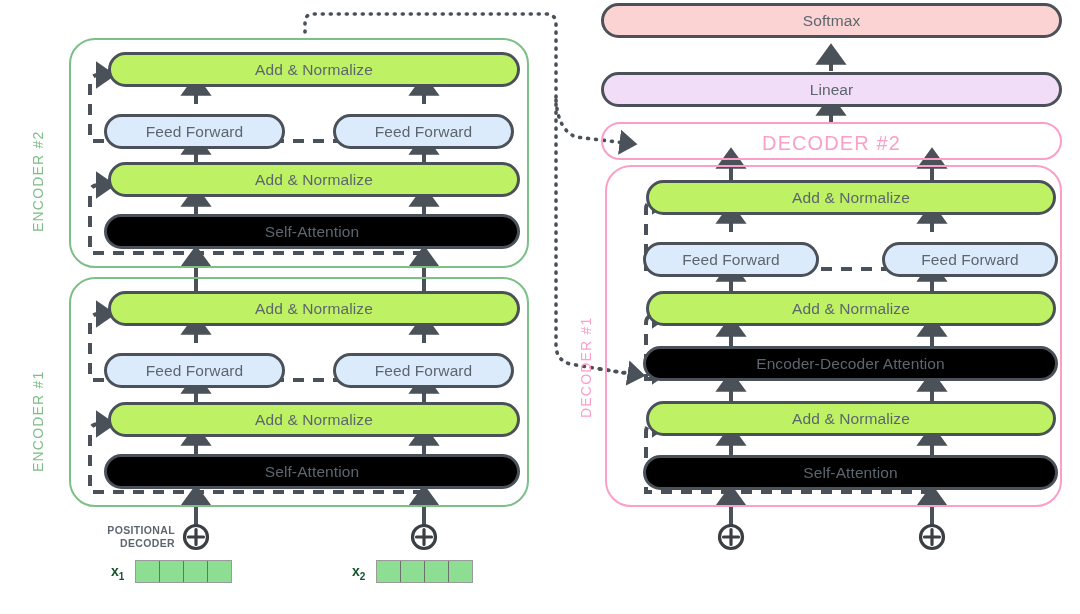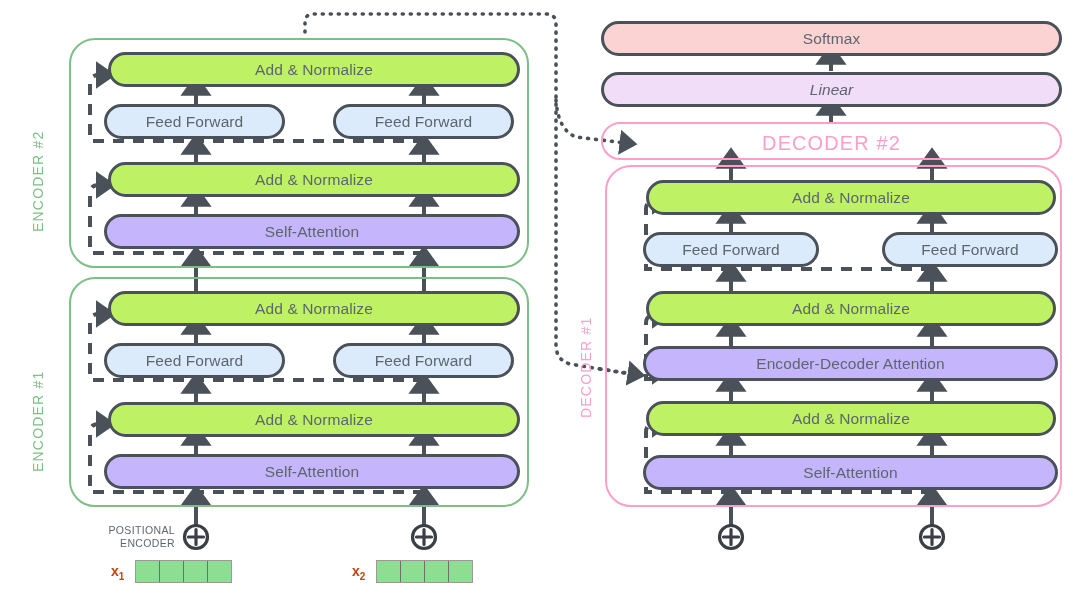--- a/index.html
+++ b/index.html
@@ -29,22 +29,22 @@
     display:flex;
     align-items:center;
     justify-content:center;
     font-size:15.5px;
     color:#5d666f;
     letter-spacing:.1px;
     white-space:nowrap;
     z-index:4;
   }
   .blk.green{background:#bef264;}
-  .blk.blue {background:#dcebfb;}
-  .blk.orange{background:#c4b5fd;}
+  .blk.blue {background:#dcebfb;margin-top:10px;}
+  .blk.orange{background:#000000;}
   .blk.pinkfill{background:#fbd3d3;}
   .blk.purple{background:#f2ddf8;}
 
   
   .frame{
     position:absolute;
     box-sizing:border-box;
     border-radius:26px;
     background:transparent;
     z-index:2;
@@ -81,21 +81,21 @@
     letter-spacing:.35px;
     color:#5d666f;
     text-align:right;
     white-space:nowrap;
     z-index:5;
   }
   .xlabel{
     position:absolute;
     font-size:14px;
     font-weight:bold;
-    color:#c2410c;
+    color:#14532d;
     z-index:5;
     white-space:nowrap;
   }
   .xlabel sub{font-size:10px;font-weight:bold;}
   .word{
     position:absolute;
     font-size:19px;
     font-weight:bold;
     color:#3fd14f;
     text-align:center;
@@ -241,23 +241,23 @@
 
   <div class="blk green" style="left:108px; top:291px; width:412px; height:35px;">Add &amp; Normalize</div>
 
   <div class="blk blue" style="left:104px; top:343px; width:181px; height:35px;">Feed Forward</div>
   <div class="blk blue" style="left:333px; top:343px; width:181px; height:35px;">Feed Forward</div>
 
   <div class="blk green" style="left:108px; top:402px; width:412px; height:35px;">Add &amp; Normalize</div>
 
   <div class="blk orange" style="left:104px; top:454px; width:416px; height:35px;">Self-Attention</div>
 
-  <div class="posenc-label" style="left:105px; top:524px; width:70px;">
+  <div class="posenc-label" style="left:105px; top:524px; width:70px;font-weight:bold;">
     <div>POSITIONAL</div>
-    <div>ENCODER</div>
+    <div>DECODER</div>
   </div>
 
   <div class="xlabel" style="left:111px; top:563px;">
     <span>x</span><sub>1</sub>
   </div>
   <div class="embed" style="left:135px; top:560px; width:97px; height:23px;">
     <div class="cell"></div>
     <div class="cell"></div>
     <div class="cell"></div>
     <div class="cell"></div>
@@ -266,22 +266,22 @@
   <div class="xlabel" style="left:352px; top:563px;">
     <span>x</span><sub>2</sub>
   </div>
   <div class="embed" style="left:376px; top:560px; width:97px; height:23px;">
     <div class="cell"></div>
     <div class="cell"></div>
     <div class="cell"></div>
     <div class="cell"></div>
   </div>
 
-  <div class="blk pinkfill" style="left:601px; top:21px; width:461px; height:35px;">Softmax</div>
-  <div class="blk purple" style="left:601px; top:72px; width:461px; height:35px;font-style:italic;">Linear</div>
+  <div class="blk pinkfill" style="left:601px; top:3px; width:461px; height:35px;">Softmax</div>
+  <div class="blk purple" style="left:601px; top:72px; width:461px; height:35px;">Linear</div>
 
   <div class="frame dec" style="left:601px; top:122px; width:461px; height:38px; border-radius:20px;"></div>
   <div class="dec2-label" style="left:601px; top:132px; width:461px; text-align:center;">DECODER #2</div>
 
   <div class="frame dec" style="left:605px; top:165px; width:457px; height:342px;"></div>
   <div class="grp-label dec" style="left:578px; top:258px; height:160px;">DECODER #1</div>
 
   <div class="blk green" style="left:646px; top:180px; width:410px; height:35px;">Add &amp; Normalize</div>
 
   <div class="blk blue" style="left:643px; top:232px; width:176px; height:35px;">Feed Forward</div>

